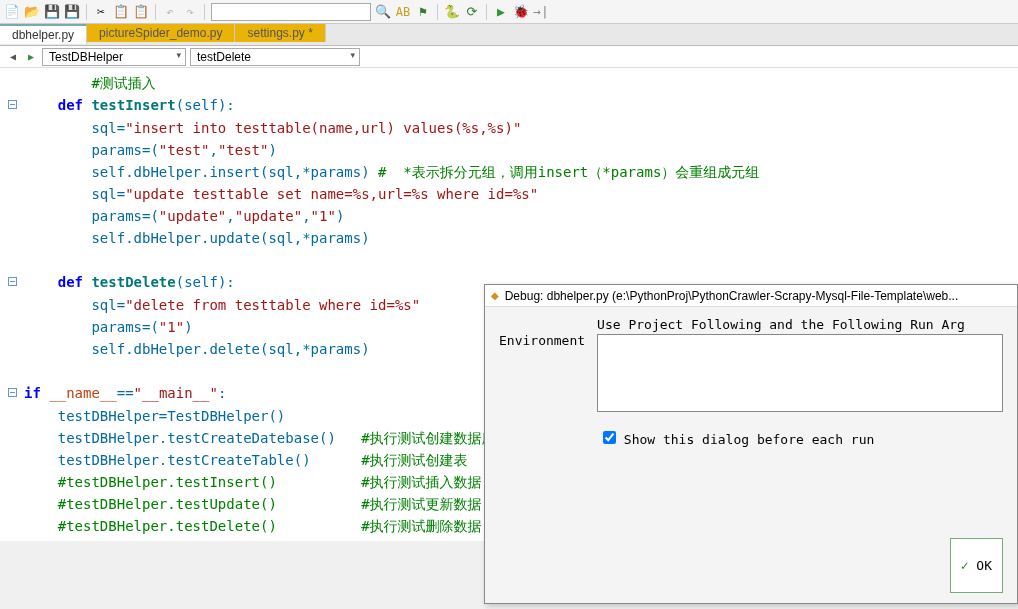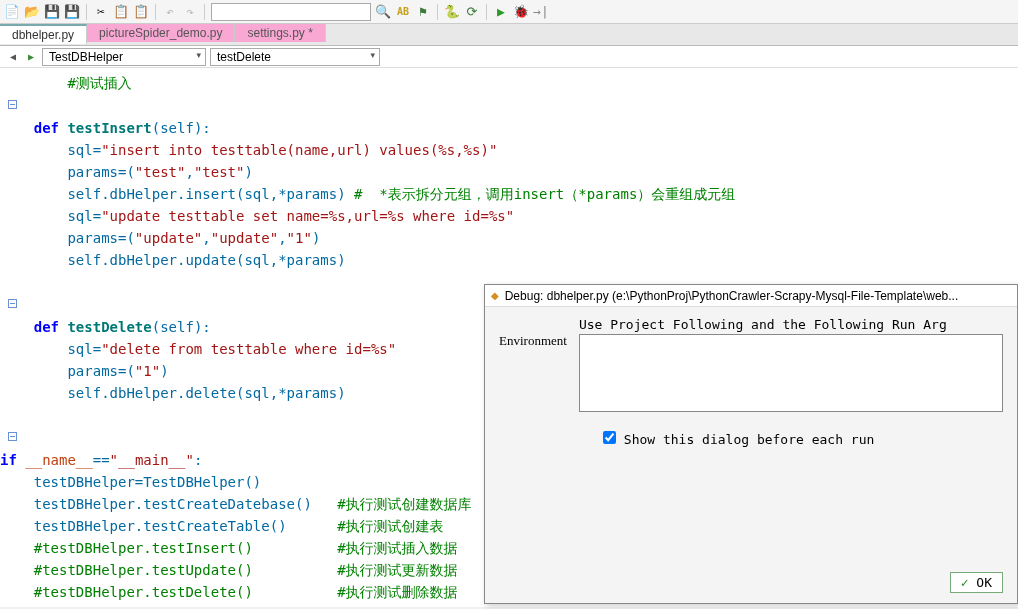--- a/index.html
+++ b/index.html
@@ -30,21 +30,21 @@
   border: 1px solid #aaa;
   font-size: 11px; padding: 0 4px;
 }
 .tabs {
   height: 22px; display: flex; align-items: flex-start;
   background: #e8e8e8; border-bottom: 1px solid #bbb;
 }
 .tab {
   padding: 2px 12px; font-size: 12px;
   border-right: 1px solid #ccc;
-  background: #f9a8d4;
+  background: #eab308;
   display: flex; align-items: center;
   cursor: pointer;
   font-family: "Segoe UI", Arial, sans-serif;
   color: #555;
 }
 .tab.active { background: #fff; color: #333; border-top: 2px solid #7aa; }
 .breadcrumb {
   height: 22px; display: flex; align-items: center;
   background: #fff; border-bottom: 1px solid #ddd;
   padding: 0 6px; gap: 4px;
@@ -67,21 +67,21 @@
 .dropdown::after {
   content: "▾"; position: absolute; right: 4px; top: 1px;
   font-size: 9px; color: #555;
 }
 .editor {
   background: #fff;
   padding: 4px 0;
   font-size: 14px;
   line-height: 22px;
 }
-.line { display: flex; white-space: pre; flex-direction: column; }
+.line { display: flex; white-space: pre; }
 .gutter {
   width: 24px; text-align: center;
   color: #888; font-size: 9px;
   flex-shrink: 0;
 }
 .fold {
   width: 9px; height: 9px;
   border: 1px solid #6892d4;
   display: inline-block;
   position: relative;
@@ -118,21 +118,21 @@
   border-bottom: 1px solid #ddd;
 }
 .dlg-title .ic { color: #d48f1d; margin-right: 6px; font-size: 10px; }
 .dlg-body {
   padding: 10px 14px;
   display: flex; gap: 12px;
   align-items: flex-start;
   font-family: "DejaVu Sans Mono", monospace;
   font-size: 13px;
 }
-.dlg-label { padding-top: 16px; font-family: Liberation Serif, serif; }
+.dlg-label { padding-top: 16px; }
 .dlg-field { flex: 1; }
 .dlg-field-title { font-weight: normal; margin-bottom: 2px; }
 .dlg-textarea {
   width: 100%;
   height: 78px;
   border: 1px solid #888;
   background: #fff;
   font-family: monospace;
   font-size: 13px;
   resize: none;
@@ -142,21 +142,21 @@
   font-family: "DejaVu Sans Mono", monospace;
   font-size: 13px;
 }
 .dlg-buttons {
   position: absolute;
   right: 14px; bottom: 10px;
 }
 .dlg-btn {
   border: 1px solid #7a7;
   background: #fff;
-  padding: 2px 10px;
+  padding: 19px 10px;
   font-size: 13px;
   font-family: "DejaVu Sans Mono", monospace;
   cursor: pointer;
 }
 .dlg-btn .chk { color: #2a8a2a; }
 </style>
 </head>
 <body>
 
 <div class="toolbar">
@@ -167,21 +167,21 @@
   <span class="tb-sep"></span>
   <span class="tb-icon">✂</span>
   <span class="tb-icon">📋</span>
   <span class="tb-icon">📋</span>
   <span class="tb-sep"></span>
   <span class="tb-icon" style="color:#bbb">↶</span>
   <span class="tb-icon" style="color:#bbb">↷</span>
   <span class="tb-sep"></span>
   <input class="tb-input" style="">
   <span class="tb-icon">🔍</span>
-  <span class="tb-icon" style="color:#c8a020;font-weight:bold;font-size:10px">AB</span>
+  <span class="tb-icon" style="color:#c8a020;font-weight:normal;font-size:12px">AB</span>
   <span class="tb-icon" style="color:#3a7a3a">⚑</span>
   <span class="tb-sep"></span>
   <span class="tb-icon">🐍</span>
   <span class="tb-icon" style="color:#3a7a3a">⟳</span>
   <span class="tb-sep"></span>
   <span class="tb-icon" style="color:#2a9a2a">▶</span>
   <span class="tb-icon" style="color:#888">🐞</span>
   <span class="tb-icon" style="color:#888">→|</span>
 </div>
 
@@ -193,21 +193,21 @@
       <span>pictureSpider_demo.py</span>
     </div>
   <div class="tab">
       <span>settings.py *</span>
     </div>
 </div>
 
 <div class="breadcrumb">
   <span class="tri-left">◀</span>
   <span class="tri-right">▶</span>
-  <div class="dropdown" style="width:164px"><span>TestDBHelper</span></div>
+  <div class="dropdown" style="width:144px"><span>TestDBHelper</span></div>
   <div class="dropdown" style="width:170px"><span>testDelete</span></div>
 </div>
 
 <div class="editor">
   <div class="line"><span class="gutter"></span><span class="code c">        #测试插入</span></div>
   <div class="line"><span class="gutter"><span class="fold"></span></span><span class="code"><span class="k">    def </span><span class="fn">testInsert</span><span class="txt">(self):</span></span></div>
   <div class="line"><span class="gutter"></span><span class="code"><span class="txt">        sql=</span><span class="s">"insert into testtable(name,url) values(%s,%s)"</span></span></div>
   <div class="line"><span class="gutter"></span><span class="code"><span class="txt">        params=(</span><span class="s">"test"</span><span class="txt">,</span><span class="s">"test"</span><span class="txt">)</span></span></div>
   <div class="line"><span class="gutter"></span><span class="code"><span class="txt">        self.dbHelper.insert(sql,*params) </span><span class="c">#  *表示拆分元组，调用insert（*params）会重组成元组</span></span></div>
   <div class="line"><span class="gutter"></span><span class="code"><span class="txt">        sql=</span><span class="s">"update testtable set name=%s,url=%s where id=%s"</span></span></div>

